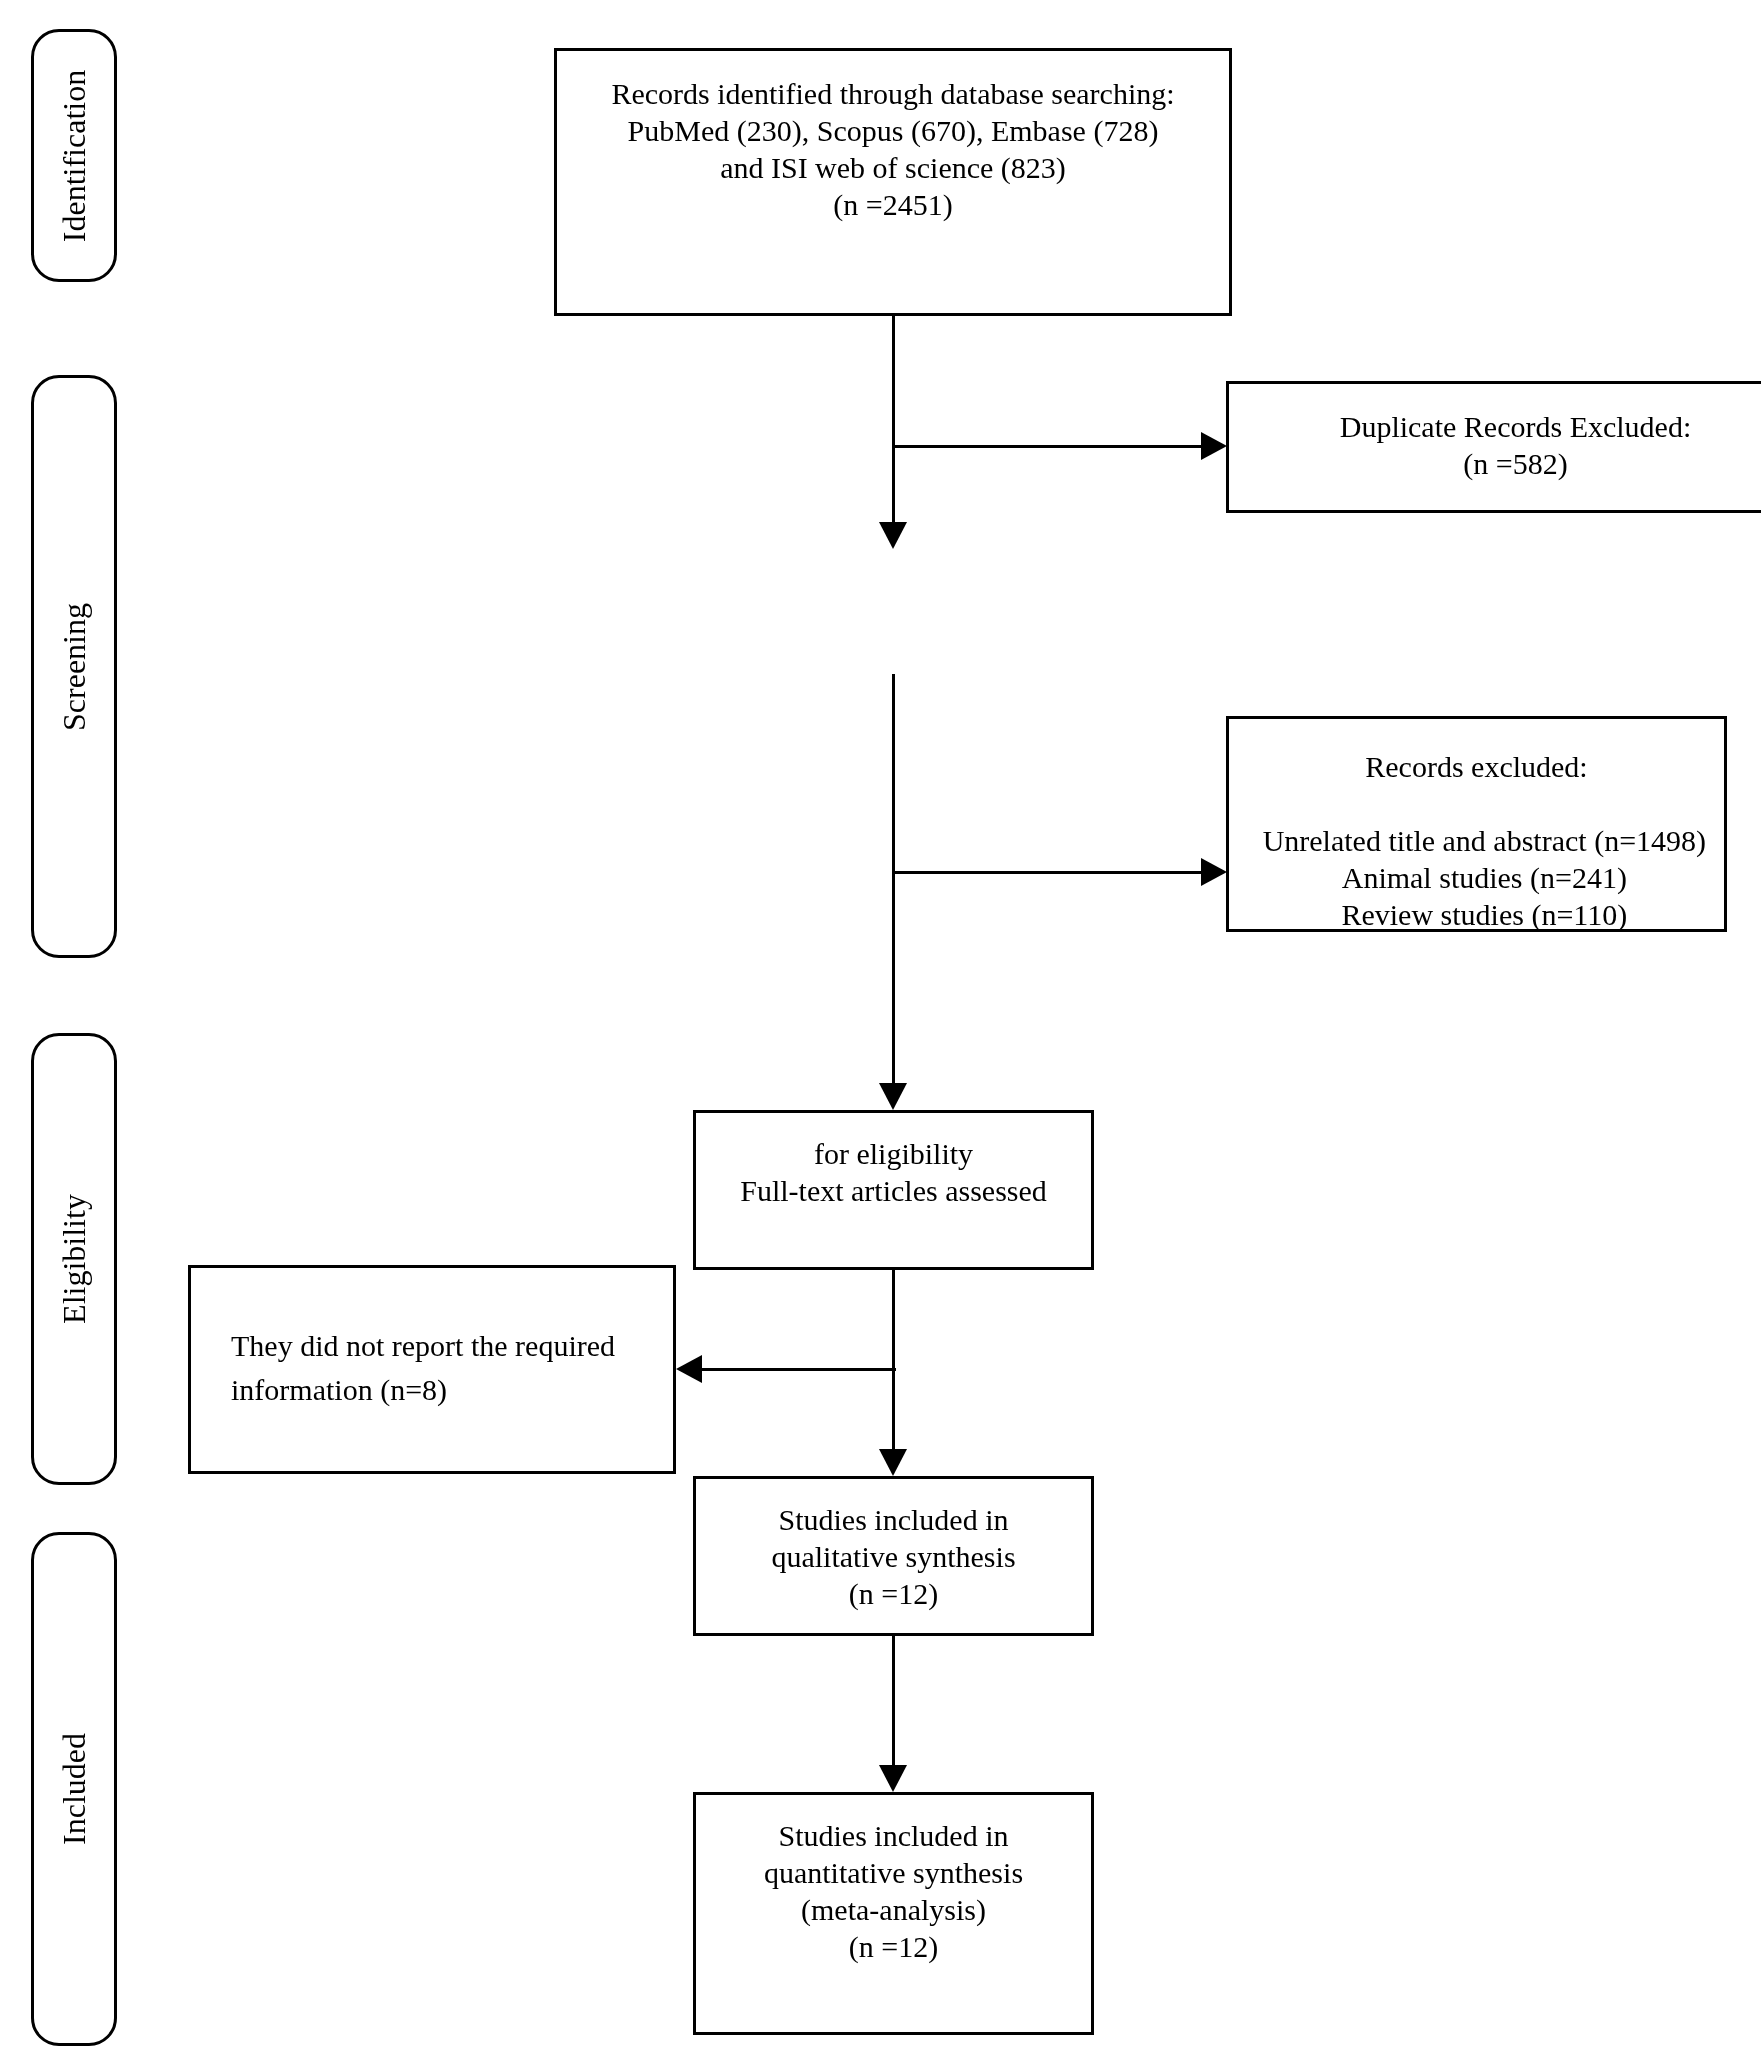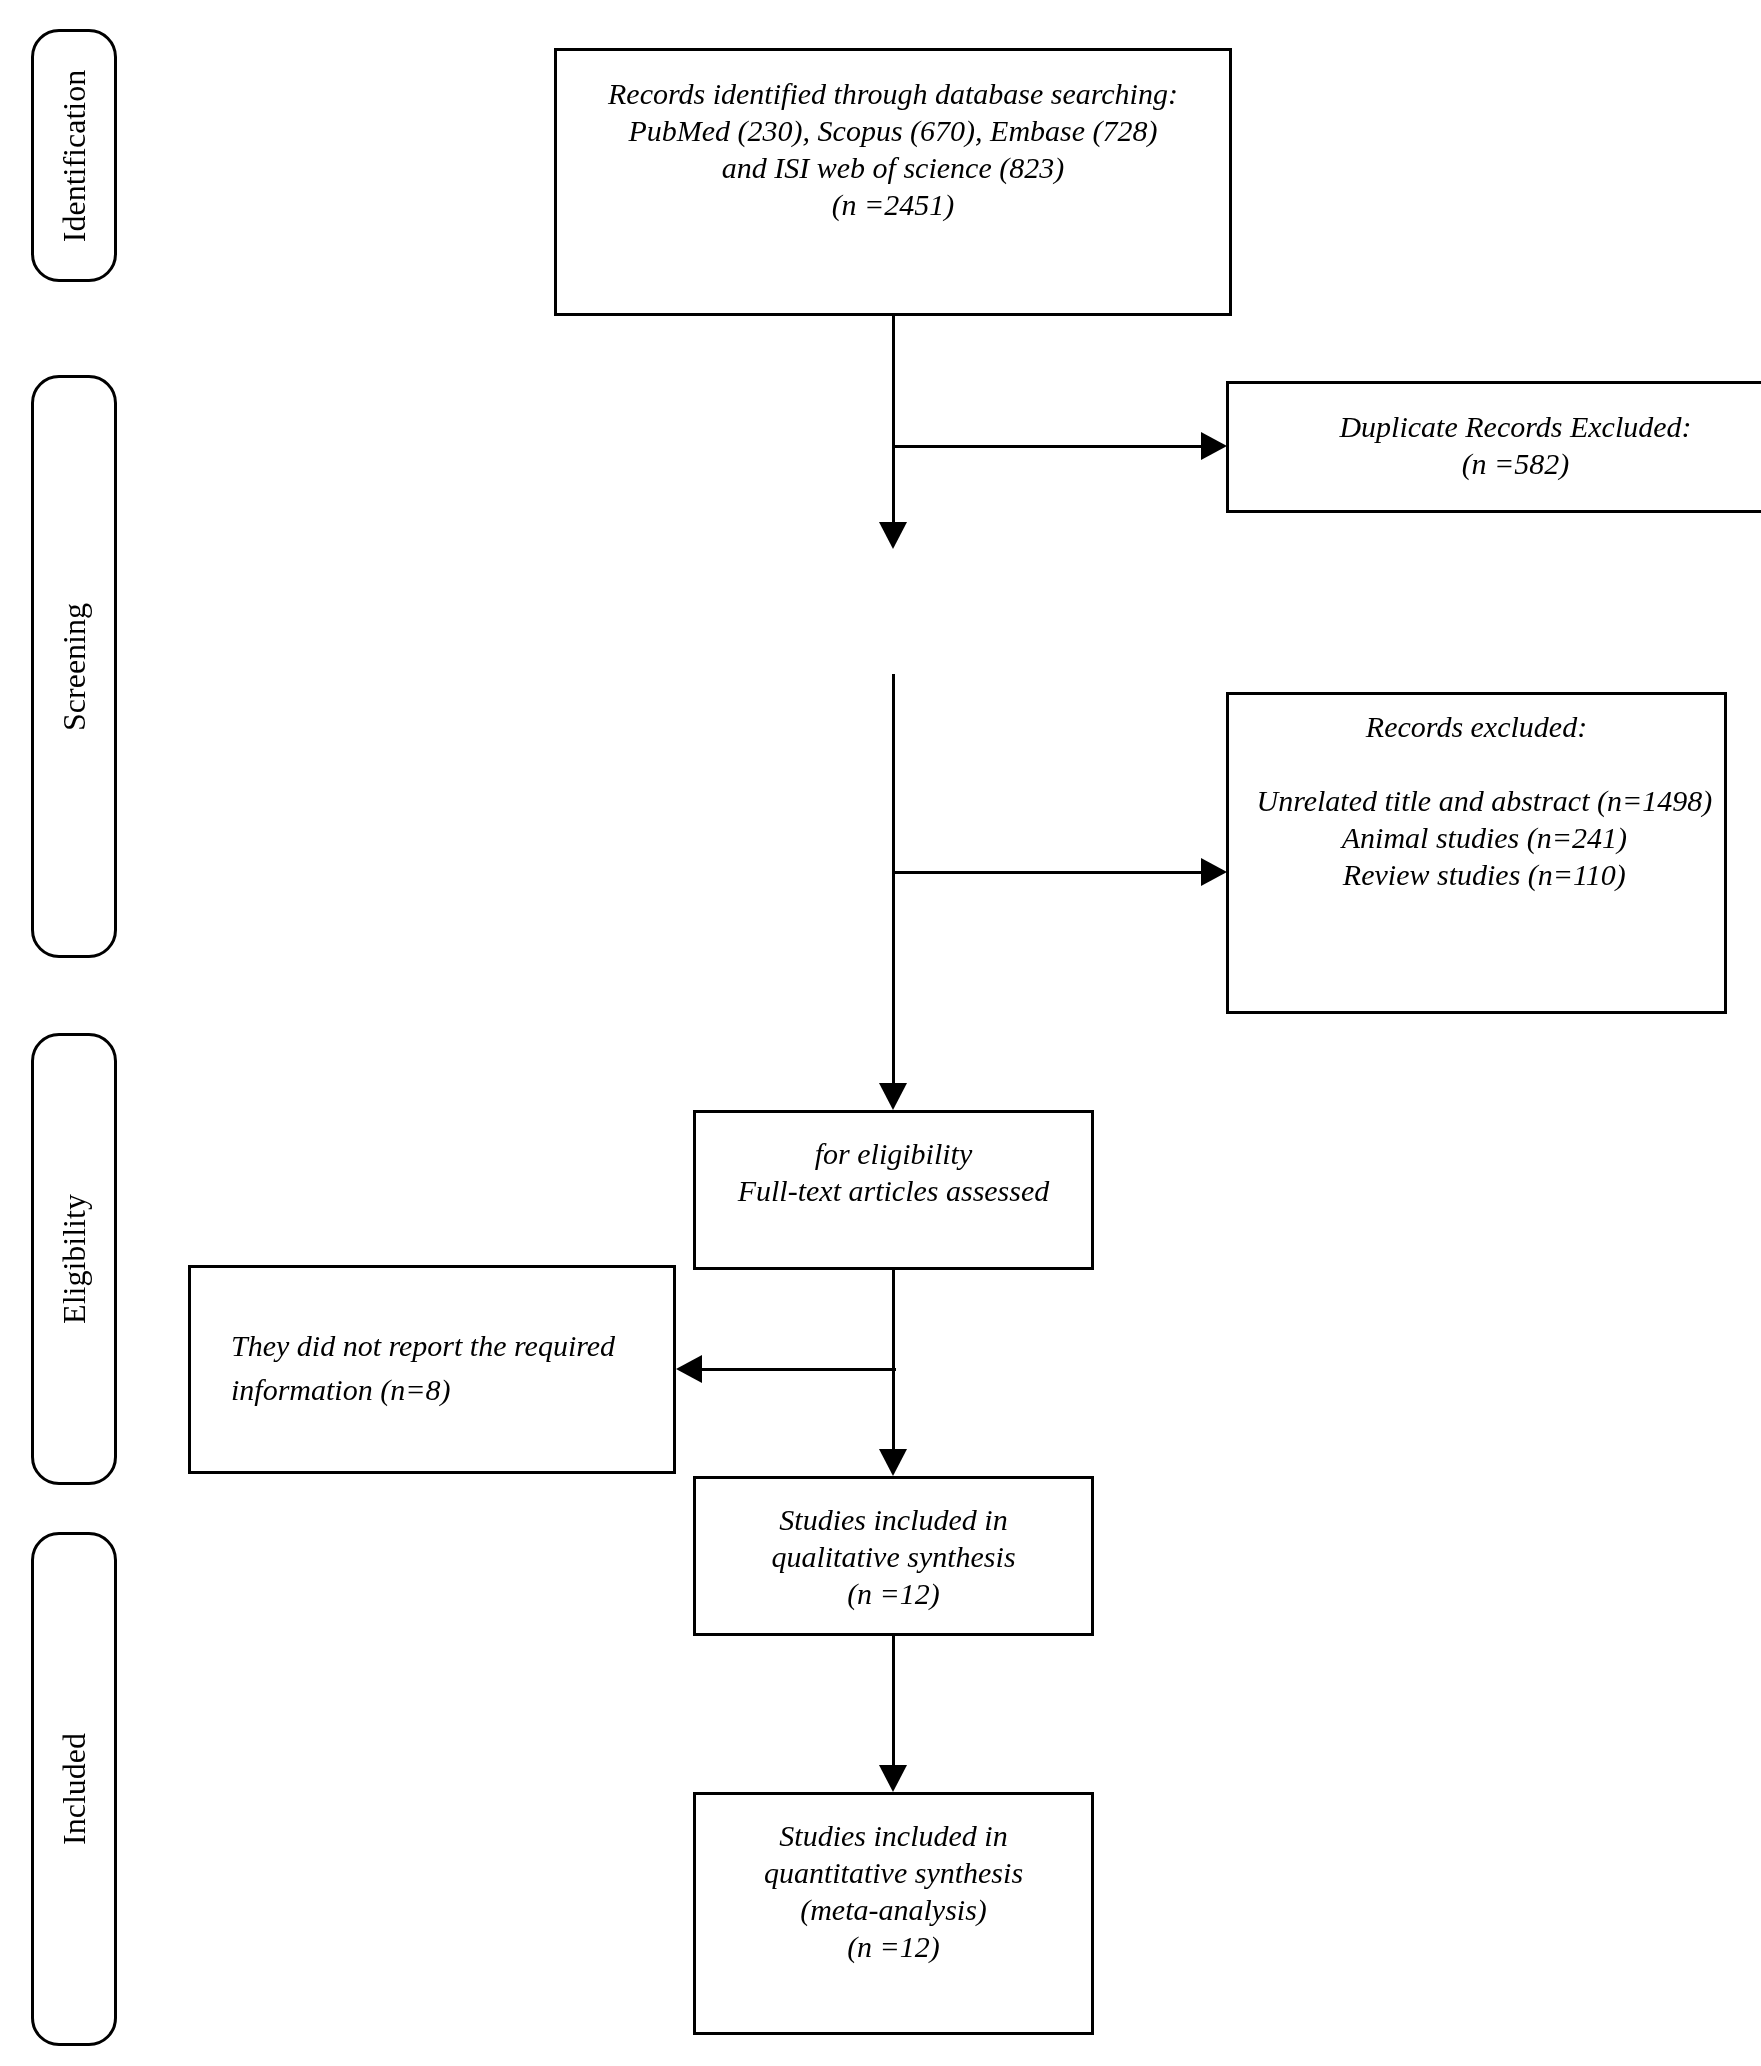--- a/index.html
+++ b/index.html
@@ -18,21 +18,21 @@
   
   .fbox {
     position: absolute;
     box-sizing: border-box;
     border: 3.4px solid #000000;
     background: #ffffff;
     font-size: 30px;
     line-height: 37px;
     text-align: center;
   }
-  .fbox .tline { white-space: nowrap; font-style: italic; }
+  .fbox .tline { white-space: nowrap; }
   
   .stage {
     position: absolute;
     box-sizing: border-box;
     border: 3.9px solid #000000;
     border-radius: 28px;
     background: #ffffff;
   }
   .stage .vtext {
     position: absolute;
@@ -60,21 +60,21 @@
   .arrow-left {
     position: absolute; width: 0; height: 0;
     border-top: 14.5px solid transparent;
     border-bottom: 14.5px solid transparent;
     border-right: 26px solid #000000;
   }
   
   .box-identified   { left: 554px;  top: 48px;   width: 678px; height: 268px; padding-top: 23.5px; }
   .box-duplicates   { left: 1226px; top: 381px;  width: 579px;  height: 132px; padding-top: 23.5px; }
   .box-screened     { left: 459px;  top: 549px;  width: 778px; height: 125px; padding-top: 22.4px; }
-  .box-excluded     { left: 1226px; top: 692px; width: 501px;  height: 322px; padding-top: 13px; }
+  .box-excluded     { left: 1226px; top: 716px; width: 501px;  height: 216px; padding-top: 29px; }
   .box-fulltext     { left: 693px; top: 1110px; width: 401px;  height: 160px; padding-top: 22.4px; }
   .box-notreported  { left: 188px;  top: 1265px; width: 488px;  height: 209px;
                       text-align: left; padding: 56px 22.4px 0 40px; line-height: 44px; }
   .box-qualitative  { left: 693px; top: 1476px; width: 401px;  height: 160px; padding-top: 22.4px; }
   .box-quantitative { left: 693px; top: 1792px; width: 401px;  height: 243px; padding-top: 22.4px; }
   .box-excluded .details {
     text-align: center;
     padding-left: 15.7px;
     margin-top: 37px;
   }

